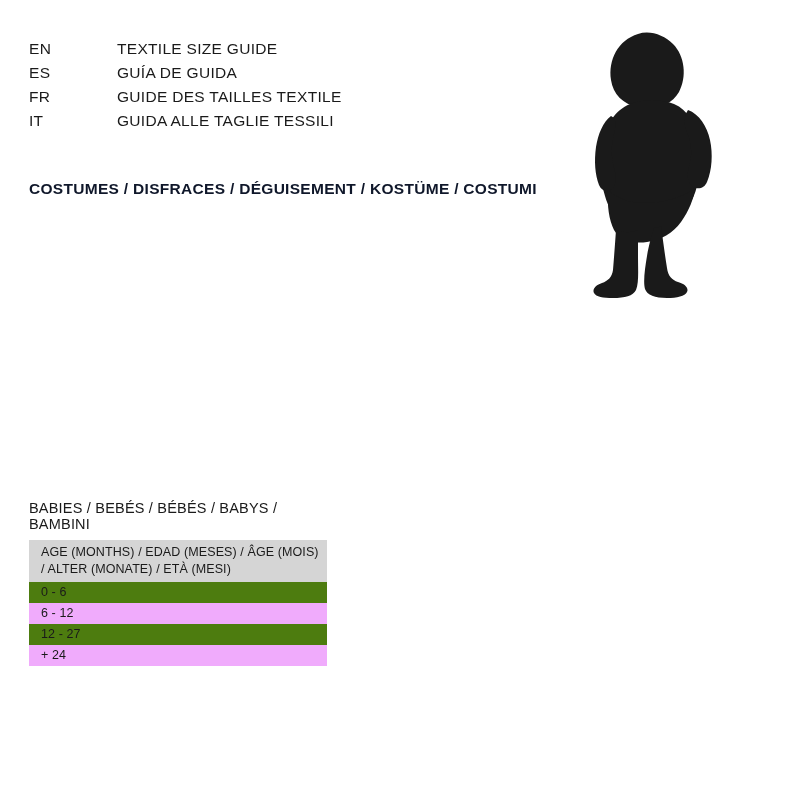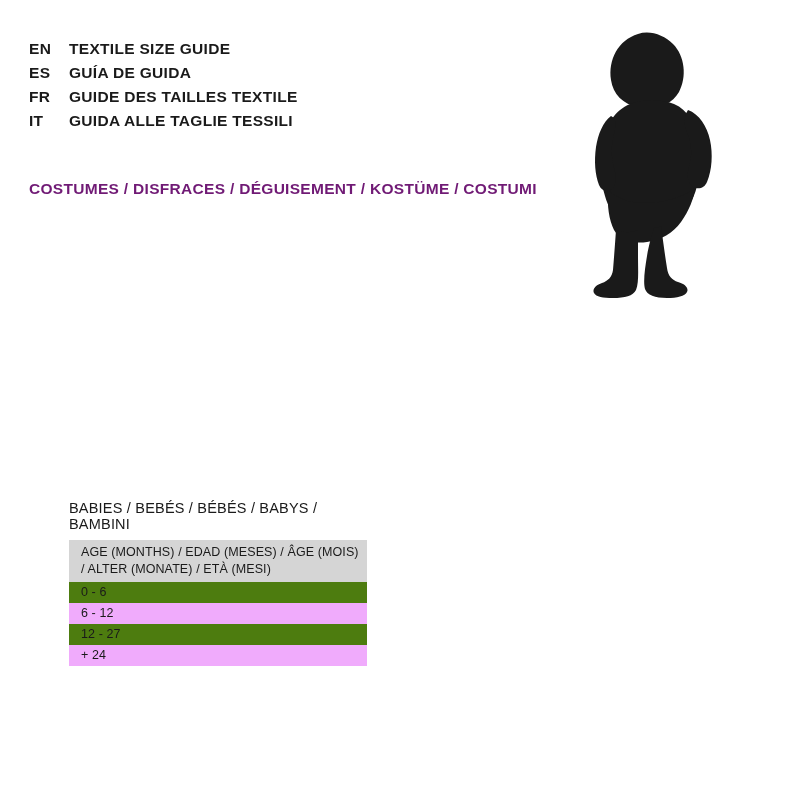--- a/index.html
+++ b/index.html
@@ -28,59 +28,58 @@
     top: 40px;
     width: 430px;
   }
   .lang-row {
     display: flex;
     align-items: baseline;
     height: 24px;
     font-size: 15.5px;
     letter-spacing: 0.3px;
     color: #1a1a1a;
-    font-weight: bold;
   }
   .lang-code {
     width: 40px;
     flex: 0 0 40px;
   }
   .lang-text {
     flex: 1 1 auto;
+    margin-left: 48px;
   }
 
   .category-line {
     position: absolute;
     left: 29px;
     top: 180px;
     font-size: 15.5px;
     font-weight: bold;
     letter-spacing: 0.3px;
-    color: #701a75;
+    color: #0f172a;
   }
 
   
   .figure {
     position: absolute;
     left: 575px;
     top: 30px;
     width: 175px;
     height: 270px;
   }
   .figure svg {
     display: block;
   }
 
   
   .table-block {
     position: absolute;
     left: 29px;
     top: 500px;
     width: 300px;
-    margin-left: 40px;
   }
   .table-caption {
     font-size: 14.5px;
     letter-spacing: 0.2px;
     color: #1a1a1a;
     margin-bottom: 8px;
   }
   table.size-table {
     border-collapse: collapse;
     width: 298px;

